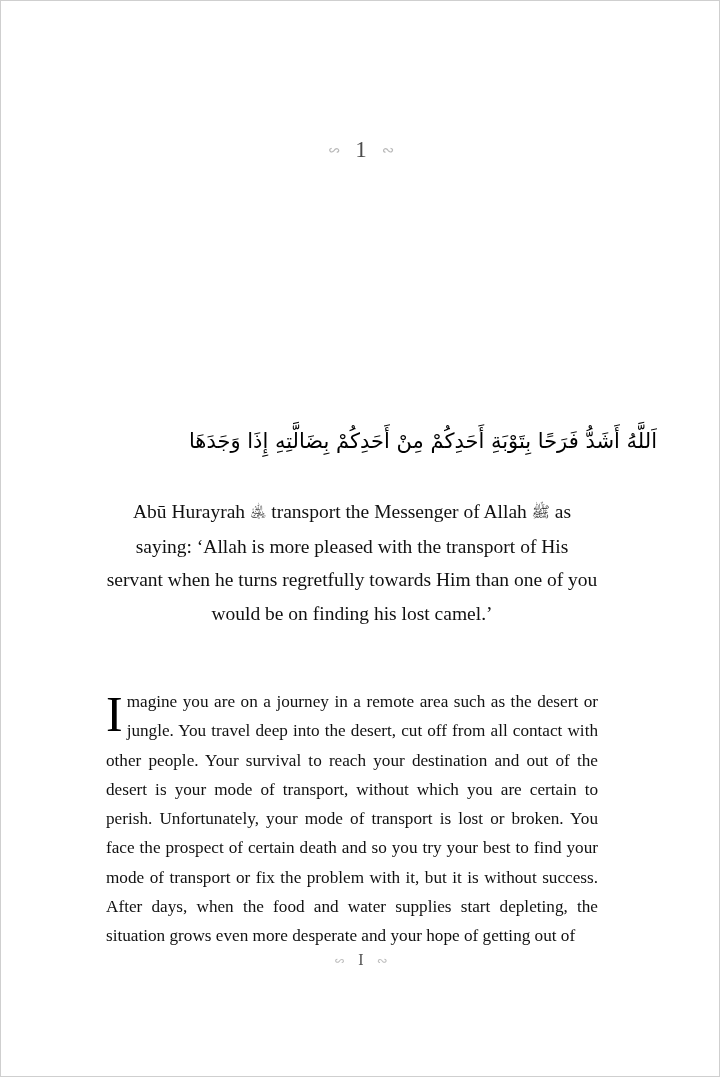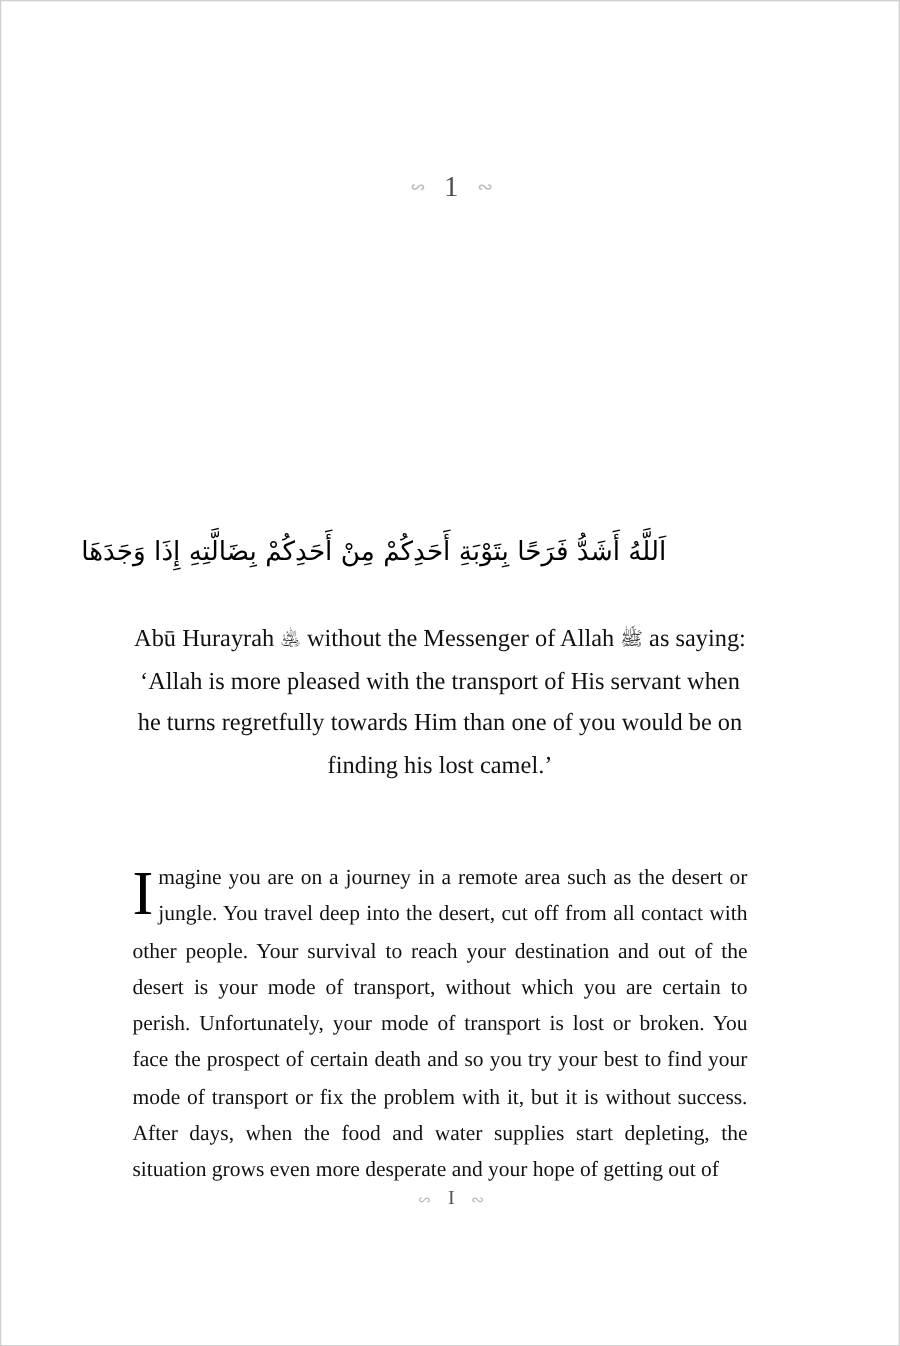--- a/index.html
+++ b/index.html
@@ -67,21 +67,21 @@
     line-height: 1.15;
     white-space: nowrap;
   }
 
   
   .hadith-arabic {
     position: absolute;
     top: 421px;
     left: 64px;
     width: 592px;
-    text-align: left;
+    text-align: right;
     direction: rtl;
     font-family: "DejaVu Sans", sans-serif;
     font-size: 21px;
     line-height: 1.9;
     color: #000000;
     white-space: nowrap;
   }
 
   
   .hadith-translation {
@@ -159,21 +159,21 @@
   <div class="chapter-ornament">
     <span class="flourish left">∾</span><span class="chapter-num">1</span><span class="flourish right">∾</span>
   </div>
 
 
   <div class="hadith-arabic">اَللَّهُ أَشَدُّ فَرَحًا بِتَوْبَةِ أَحَدِكُمْ مِنْ أَحَدِكُمْ بِضَالَّتِهِ إِذَا وَجَدَهَا</div>
 
   <div class="hadith-translation">
     <span>Abū Hurayrah</span>
     <span class="honorific">﵁</span>
-    <span>without the Messenger of Allah</span>
+    <span>transport the Messenger of Allah</span>
     <span class="honorific">ﷺ</span>
     <span>as saying: ‘Allah is more pleased with the transport of His servant when he turns regretfully towards Him than one of you would be on finding his lost camel.’</span>
   </div>
 
   <div class="body-text">
     <span class="dropcap">I</span><span>magine you are on a journey in a remote area such as the desert or jungle. You travel deep into the desert, cut off from all contact with other people. Your survival to reach your destination and out of the desert is your mode of transport, without which you are certain to perish. Unfortunately, your mode of transport is lost or broken. You face the prospect of certain death and so you try your best to find your mode of transport or fix the problem with it, but it is without success. After days, when the food and water supplies start depleting, the situation grows even more desperate and your hope of getting out of</span>
   </div>
 
   <div class="page-footer">
     <span class="flourish left">∾</span><span class="folio">I</span><span class="flourish right">∾</span>

